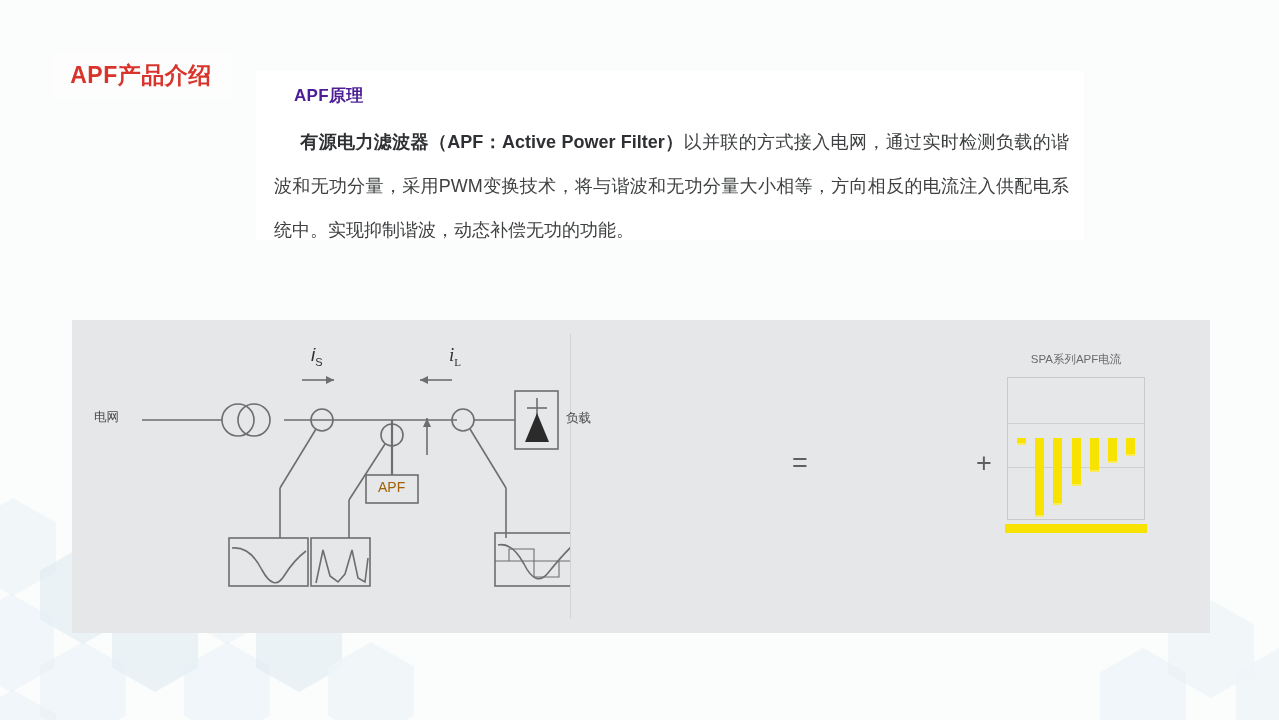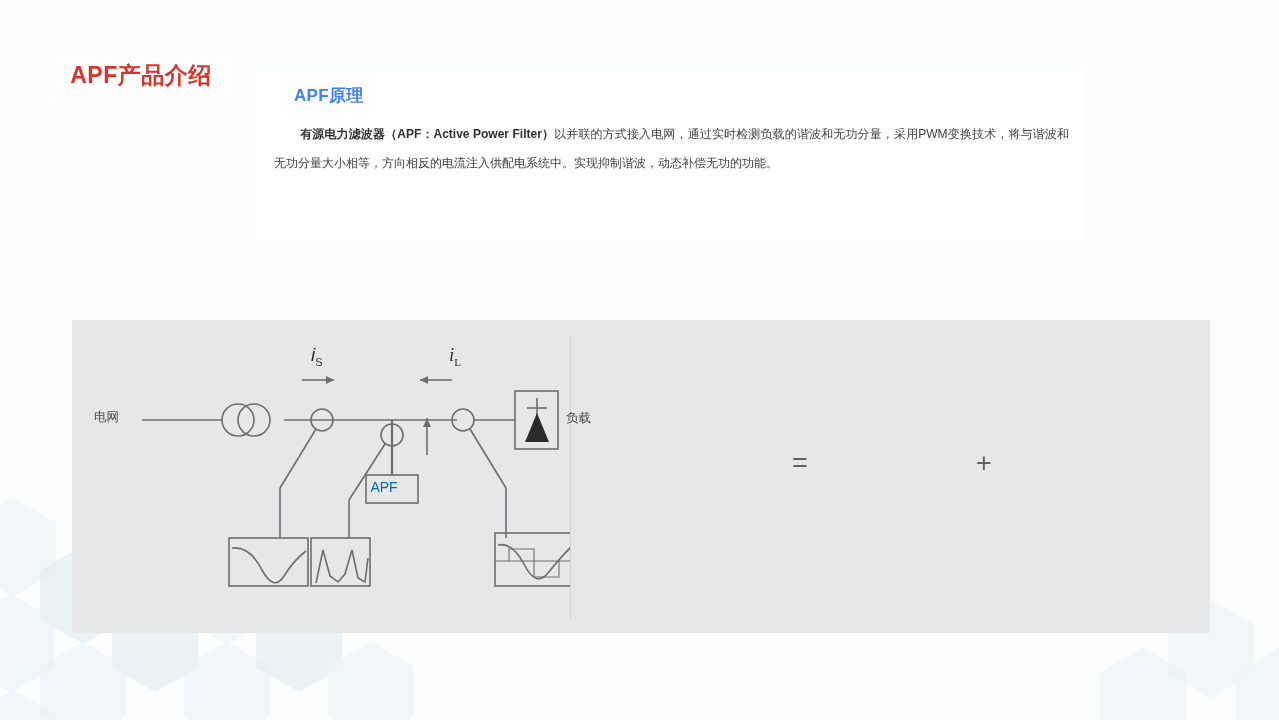--- a/index.html
+++ b/index.html
@@ -29,25 +29,25 @@
     white-space:nowrap;
   }
 
   
   .content-card{
     position:absolute;left:256px;top:71px;width:828px;height:169px;
     background:#ffffff;z-index:4;
   }
   .card-title{
     position:absolute;left:38px;top:13px;
-    font-size:17px;font-weight:bold;color:#3b82f6;letter-spacing:.3px;
+    font-size:17px;font-weight:bold;color:#4c1d95;letter-spacing:.3px;
   }
   .card-body{
     position:absolute;left:18px;top:49px;width:795px;
-    font-size:12px;color:#3f4042;line-height:2.45;
+    font-size:18px;color:#3f4042;line-height:2.45;
     text-align:justify;text-justify:inter-ideograph;
   }
   .card-body b{font-weight:bold;color:#2f3033;}
   .card-indent{display:inline-block;width:26px;}
 
   
   .gray-panel{
     position:absolute;left:72px;top:320px;width:1138px;height:313px;
     background:#e6e7e8;z-index:3;
   }
@@ -163,28 +163,43 @@
       <polygon points="262,60 254,56 254,64" fill="#6d6e70"></polygon>
       <polygon points="348,60 356,56 356,64" fill="#6d6e70"></polygon>
       <polygon points="355,98 351,107 359,107" fill="#6d6e70"></polygon>
 
       <polygon points="465,93 477,122 453,122" fill="#2b2b2b"></polygon>
     </svg>
 
     
     <div style="position:absolute;left:22px;top:89px;font-size:12.5px;color:#4a4b4d;">电网</div>
     <div style="position:absolute;left:494px;top:90px;font-size:12.5px;color:#4a4b4d;white-space:nowrap;">负载</div>
-    <div style="position:absolute;left:298px;top:159px;width:28px;text-align:center;font-size:14px;color:#0369a1;">APF</div>
+    <div style="position:absolute;left:306px;top:159px;width:28px;font-size:14px;color:#a16207;">APF</div>
     <div style="position:absolute;left:239px;top:24px;font-size:19px;font-style:italic;color:#2f3032;font-family:Liberation Sans, sans-serif;"><span>i</span><sub style="font-size:11px;font-style:normal;">S</sub></div>
     <div style="position:absolute;left:377px;top:24px;font-size:19px;font-style:italic;color:#2f3032;font-family:'Liberation Serif',serif;"><span>i</span><sub style="font-size:11px;font-style:normal;">L</sub></div>
   </div>
 
   <div class="charts">
 
 
     <div class="op" style="left:222px;">=</div>
 
 
     <div class="op" style="left:406px;">+</div>
 
+    <div class="chart-block" id="chart-2" style="left:437px;">
+      <div class="chart-title">SPA系列APF电流</div>
+      <div class="chart-frame">
+        <div class="gridline" style="top:45px;"></div>
+        <div class="gridline" style="top:89px;"></div>
+      <div style="position: absolute; left: 8.64286px; width: 9px; background: rgb(247, 226, 0); top: 60px; height: 5px; border-bottom: 2px solid rgba(255, 255, 255, 0.35);"></div>
+          <div style="position: absolute; left: 26.9286px; width: 9px; background: rgb(247, 226, 0); top: 60px; height: 77px; border-bottom: 2px solid rgba(255, 255, 255, 0.35);"></div>
+          <div style="position: absolute; left: 45.2143px; width: 9px; background: rgb(247, 226, 0); top: 60px; height: 65px; border-bottom: 2px solid rgba(255, 255, 255, 0.35);"></div>
+          <div style="position: absolute; left: 63.5px; width: 9px; background: rgb(247, 226, 0); top: 60px; height: 46px; border-bottom: 2px solid rgba(255, 255, 255, 0.35);"></div>
+          <div style="position: absolute; left: 81.7857px; width: 9px; background: rgb(247, 226, 0); top: 60px; height: 32px; border-bottom: 2px solid rgba(255, 255, 255, 0.35);"></div>
+          <div style="position: absolute; left: 100.071px; width: 9px; background: rgb(247, 226, 0); top: 60px; height: 23px; border-bottom: 2px solid rgba(255, 255, 255, 0.35);"></div>
+          <div style="position: absolute; left: 118.357px; width: 9px; background: rgb(247, 226, 0); top: 60px; height: 16px; border-bottom: 2px solid rgba(255, 255, 255, 0.35);"></div>
+        </div>
+      <div class="chart-base" style="background:#f7e200;"></div>
+    </div>
 
   </div>
 </div>
 
 </body></html>

